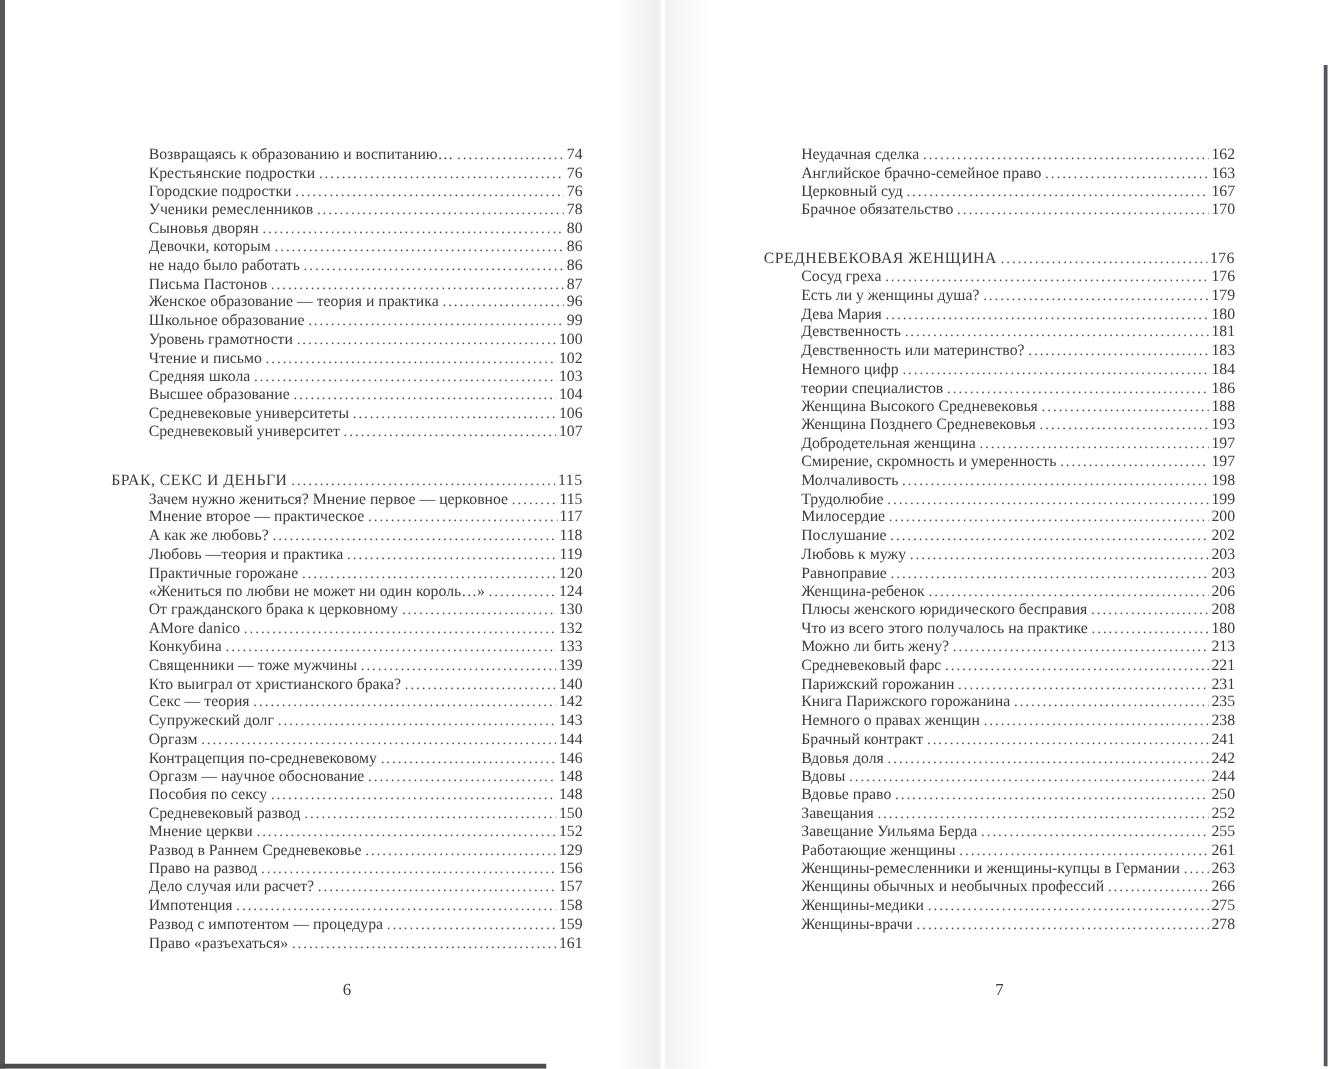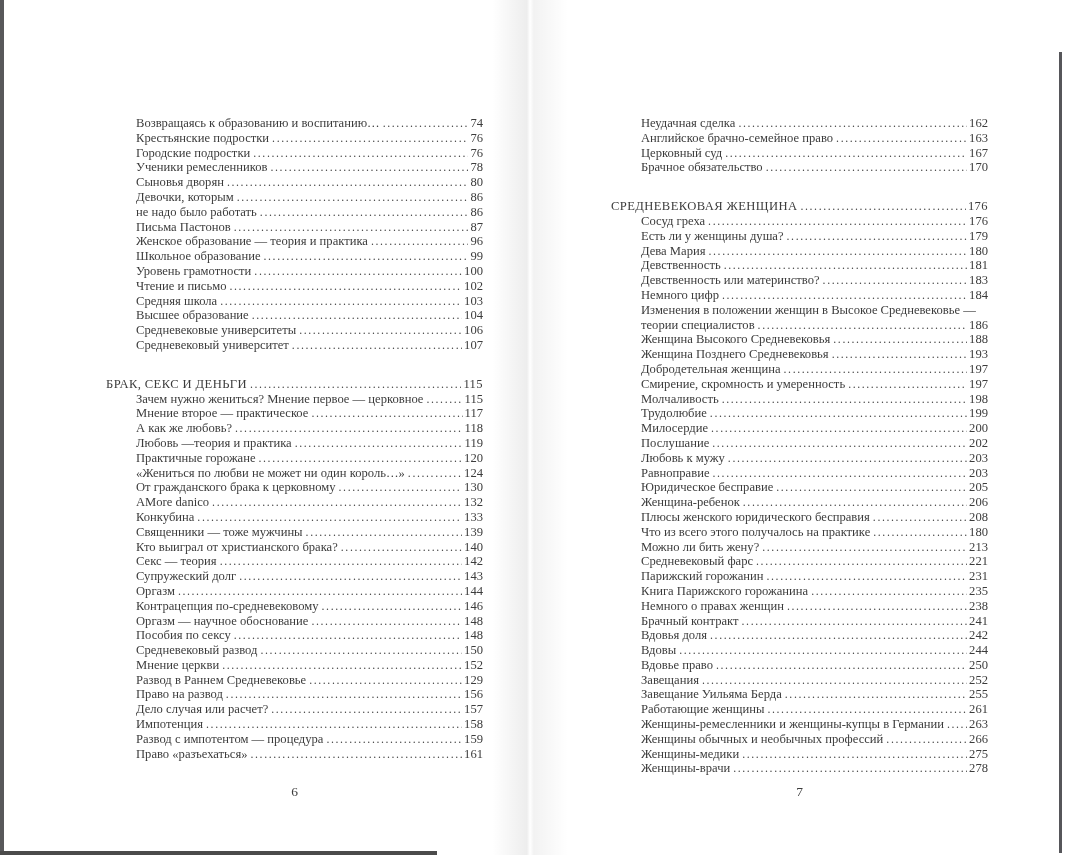--- a/index.html
+++ b/index.html
@@ -14,21 +14,21 @@
   .edge-right { position:absolute; left:1059px; top:52px; width:3px; height:801px; background:#56565a; }
   
   .spine-shadow {
     position:absolute; left:492px; top:0; width:76px; height:855px;
     background:linear-gradient(to right,
       rgba(0,0,0,0) 0%, rgba(0,0,0,0.07) 46%,
       rgba(255,255,255,0.9) 50%,
       rgba(0,0,0,0.05) 55%, rgba(0,0,0,0) 100%);
   }
   .page { position:absolute; top:0; height:855px; }
-  .page.left  { left:17px;   width:526px; }
+  .page.left  { left:0;   width:526px; }
   .page.right { left:550px; width:529px; }
 
   .toc { position:absolute; top:116px; width:377px; color:#3c3c3c; font-size:12.6px; }
   .toc.left  { left:89px; }   
   .toc.right { left:61px; }   
 
   .row { display:flex; align-items:baseline; height:14.8px; line-height:14.8px; white-space:nowrap; }
   .row.header { margin-top:24px; letter-spacing:0.4px; }
   .row.entry  { padding-left:30px; }
   .row .t { flex:0 0 auto; }
@@ -315,23 +315,20 @@
           <span class="t">Девственность или материнство?</span>
           <span class="leader"></span>
           <span class="n">183</span>
         </div>
         <div class="row entry">
           <span class="t">Немного цифр</span>
           <span class="leader"></span>
           <span class="n">184</span>
         </div>
         <div class="row entry">
-          <span class="t">Изменения в положении женщин в Высокое Средневековье —</span>
-        </div>
-        <div class="row entry">
           <span class="t">теории специалистов</span>
           <span class="leader"></span>
           <span class="n">186</span>
         </div>
         <div class="row entry">
           <span class="t">Женщина Высокого Средневековья</span>
           <span class="leader"></span>
           <span class="n">188</span>
         </div>
         <div class="row entry">
@@ -371,25 +368,20 @@
         </div>
         <div class="row entry">
           <span class="t">Любовь к мужу</span>
           <span class="leader"></span>
           <span class="n">203</span>
         </div>
         <div class="row entry">
           <span class="t">Равноправие</span>
           <span class="leader"></span>
           <span class="n">203</span>
-        </div>
-        <div class="row entry">
-          <span class="t">Юридическое бесправие</span>
-          <span class="leader"></span>
-          <span class="n">205</span>
         </div>
         <div class="row entry">
           <span class="t">Женщина-ребенок</span>
           <span class="leader"></span>
           <span class="n">206</span>
         </div>
         <div class="row entry">
           <span class="t">Плюсы женского юридического бесправия</span>
           <span class="leader"></span>
           <span class="n">208</span>

